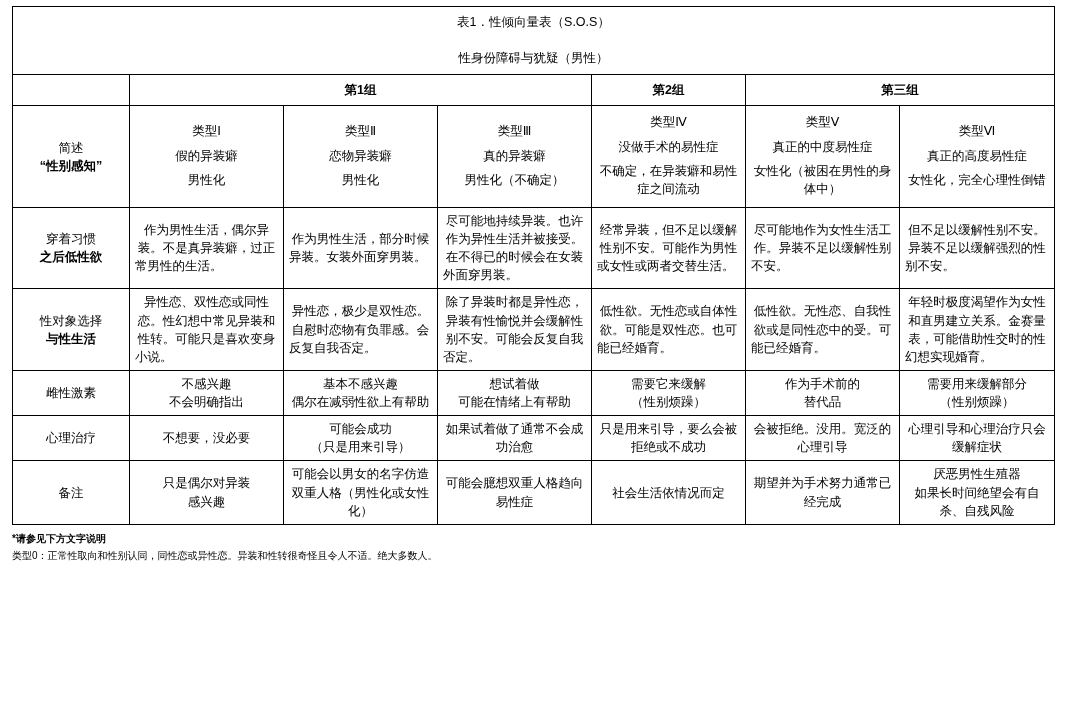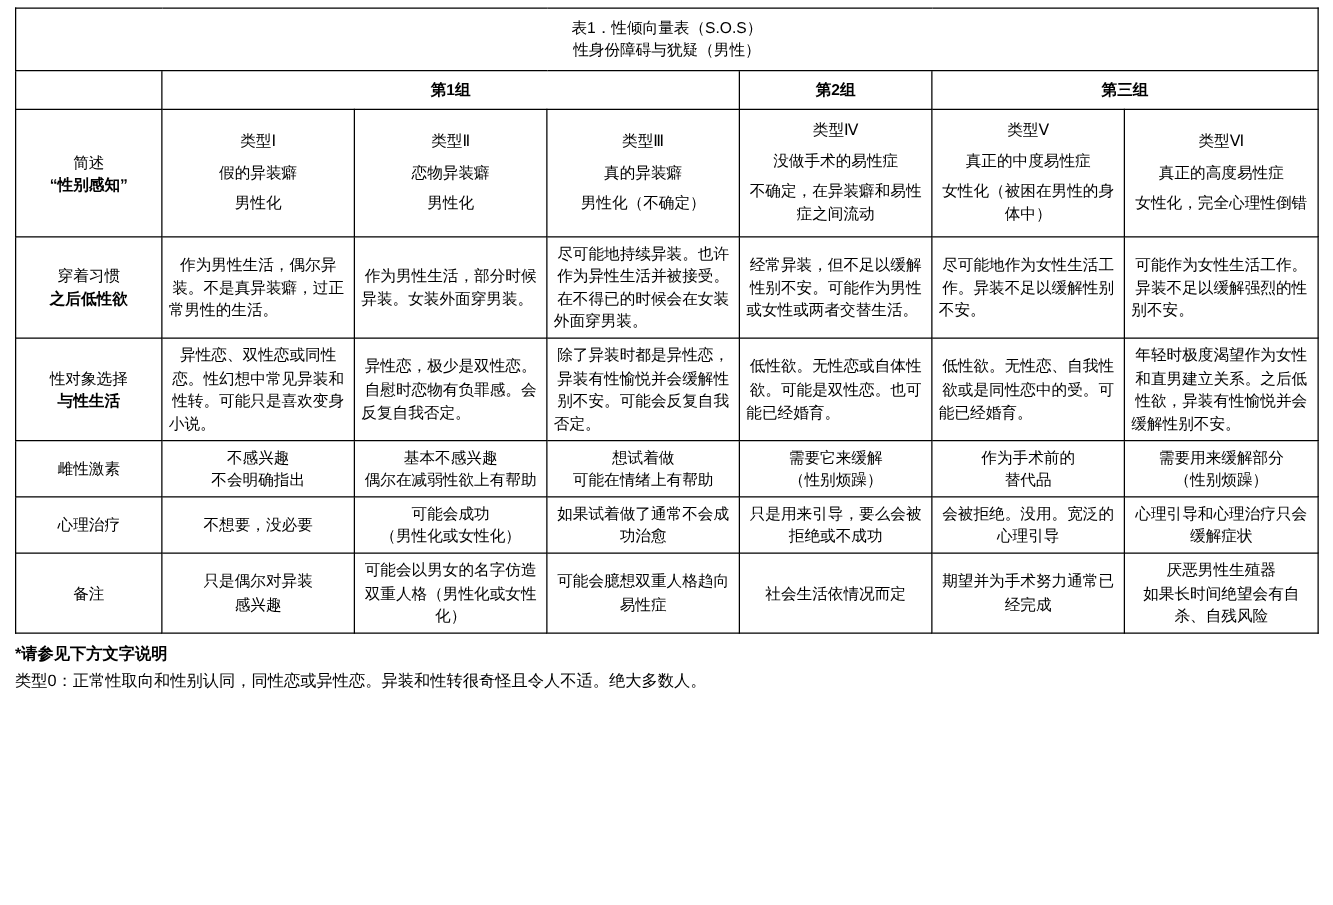--- a/index.html
+++ b/index.html
@@ -34,21 +34,21 @@
     font-size: 12.5px;
     line-height: 1.45;
     word-break: break-all;
   }
   .title-cell {
     padding: 6px 4px 7px 4px !important;
     font-size: 13px;
     line-height: 1.5;
   }
   .title-line1 { display: block; }
-  .title-line2 { display: block; }
+  .title-line2 { display: block; margin-top: 18px; }
   .group-hdr {
     font-size: 13px;
     padding: 6px 4px !important;
     font-weight: bold;
   }
   .rowlabel {
     font-size: 13px;
     line-height: 1.5;
   }
   .rowlabel .sub {
@@ -70,21 +70,21 @@
     line-height: 1.55;
   }
   .cell-center {
     text-align: center;
     font-size: 12.5px;
     line-height: 1.6;
   }
   .kinsey td { font-size: 12.5px; padding: 5px 4px !important; }
   .footnotes {
     margin-top: 6px;
-    font-size: 13px;
+    font-size: 10px;
     line-height: 1.6;
   }
   .footnotes .fn-bold { font-weight: bold; }
   .footnotes div { margin-bottom: 1px; }
   .multi span { display: block; }
 </style>
 </head>
 <body>
 
 <div class="page">
@@ -151,34 +151,34 @@
       <tr>
         <td class="rowlabel">
           <span>穿着习惯</span>
           <span class="sub">之后低性欲</span>
         </td>
         <td class="cell-body">作为男性生活，偶尔异装。不是真异装癖，过正常男性的生活。</td>
         <td class="cell-body">作为男性生活，部分时候异装。女装外面穿男装。</td>
         <td class="cell-body">尽可能地持续异装。也许作为异性生活并被接受。在不得已的时候会在女装外面穿男装。</td>
         <td class="cell-body">经常异装，但不足以缓解性别不安。可能作为男性或女性或两者交替生活。</td>
         <td class="cell-body">尽可能地作为女性生活工作。异装不足以缓解性别不安。</td>
-        <td class="cell-body">可能作为女性生活工作。异装不足以缓解强烈的性别不安。</td>
+        <td class="cell-body">但不足以缓解性别不安。异装不足以缓解强烈的性别不安。</td>
       </tr>
 
       <tr>
         <td class="rowlabel">
           <span>性对象选择</span>
           <span class="sub">与性生活</span>
         </td>
         <td class="cell-body">异性恋、双性恋或同性恋。性幻想中常见异装和性转。可能只是喜欢变身小说。</td>
         <td class="cell-body">异性恋，极少是双性恋。自慰时恋物有负罪感。会反复自我否定。</td>
         <td class="cell-body">除了异装时都是异性恋，异装有性愉悦并会缓解性别不安。可能会反复自我否定。</td>
         <td class="cell-body">低性欲。无性恋或自体性欲。可能是双性恋。也可能已经婚育。</td>
         <td class="cell-body">低性欲。无性恋、自我性欲或是同性恋中的受。可能已经婚育。</td>
-        <td class="cell-body">年轻时极度渴望作为女性和直男建立关系。之后低性欲，异装有性愉悦并会缓解性别不安。</td>
+        <td class="cell-body">年轻时极度渴望作为女性和直男建立关系。金赛量表，可能借助性交时的性幻想实现婚育。</td>
       </tr>
 
 
 
       <tr>
         <td class="rowlabel">雌性激素</td>
         <td class="cell-center multi">
             <span>不感兴趣</span>
             <span>不会明确指出</span>
           </td>
@@ -202,21 +202,21 @@
             <span>需要用来缓解部分</span>
             <span>（性别烦躁）</span>
           </td>
       </tr>
 
       <tr>
         <td class="rowlabel">心理治疗</td>
         <td class="cell-center multi">不想要，没必要</td>
         <td class="cell-center multi">
             <span>可能会成功</span>
-            <span>（男性化或女性化）</span>
+            <span>（只是用来引导）</span>
           </td>
         <td class="cell-center multi">如果试着做了通常不会成功治愈</td>
         <td class="cell-center multi">只是用来引导，要么会被拒绝或不成功</td>
         <td class="cell-center multi">会被拒绝。没用。宽泛的心理引导</td>
         <td class="cell-center multi">心理引导和心理治疗只会缓解症状</td>
       </tr>
 
       <tr>
         <td class="rowlabel">备注</td>
         <td class="cell-center multi">

